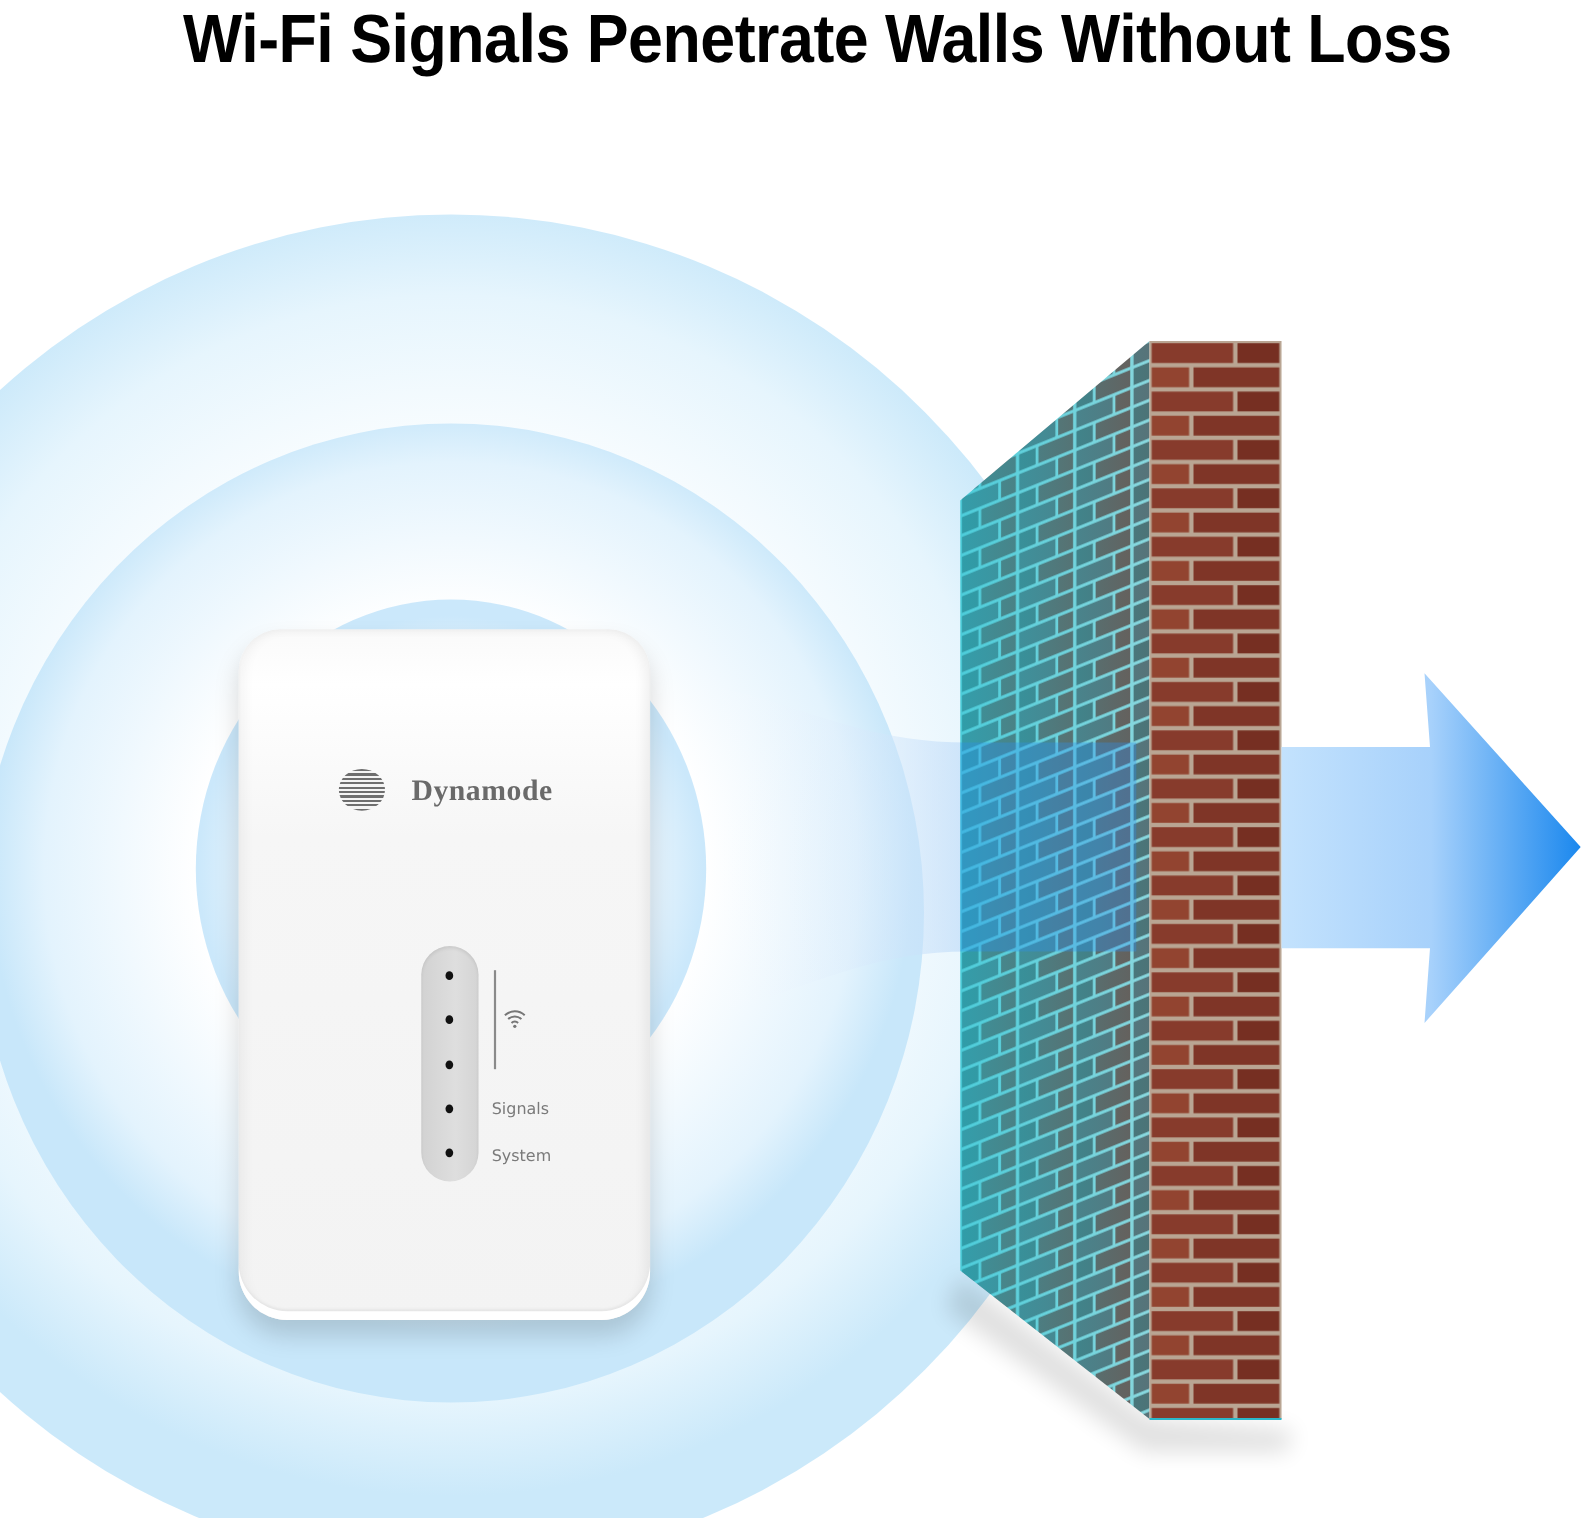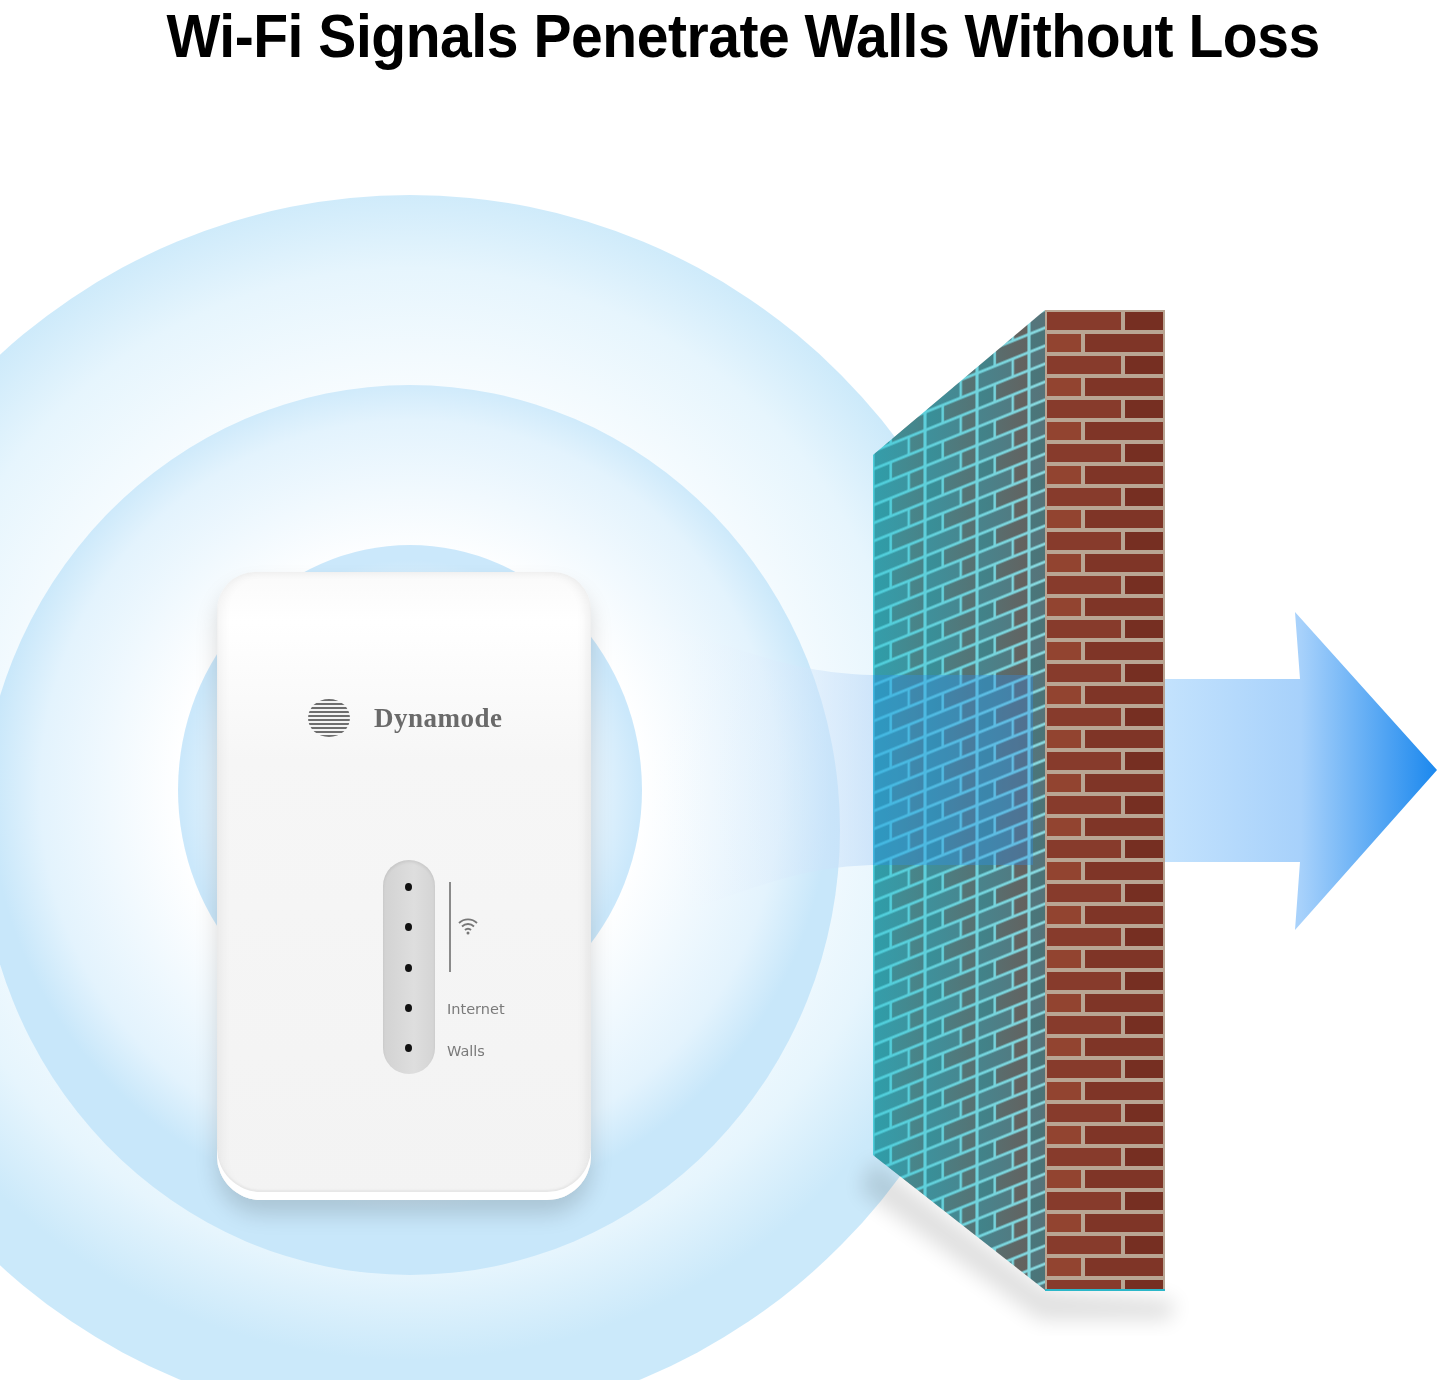--- a/index.html
+++ b/index.html
@@ -140,16 +140,16 @@
       <div class="led" style="top:144px"></div>
       <div class="led" style="top:184px"></div>
     </div>
     <div class="divider-line"></div>
     <svg class="wifi-glyph" width="22" height="18" viewBox="0 0 22 18">
       <path d="M2 6 A13 13 0 0 1 20 6" fill="none" stroke="#777" stroke-width="1.8"></path>
       <path d="M5 9.5 A8.5 8.5 0 0 1 17 9.5" fill="none" stroke="#777" stroke-width="1.8"></path>
       <path d="M8 13 A4.2 4.2 0 0 1 14 13" fill="none" stroke="#777" stroke-width="1.8"></path>
       <circle cx="11" cy="16" r="1.5" fill="#777"></circle>
     </svg>
-    <span class="led-label" style="top:429px">Internet</span>
-    <span class="led-label" style="top:471px">Walls</span>
+    <span class="led-label" style="top:429px">Signals</span>
+    <span class="led-label" style="top:471px">System</span>
   </div>
 </div>
 
 </body></html>

